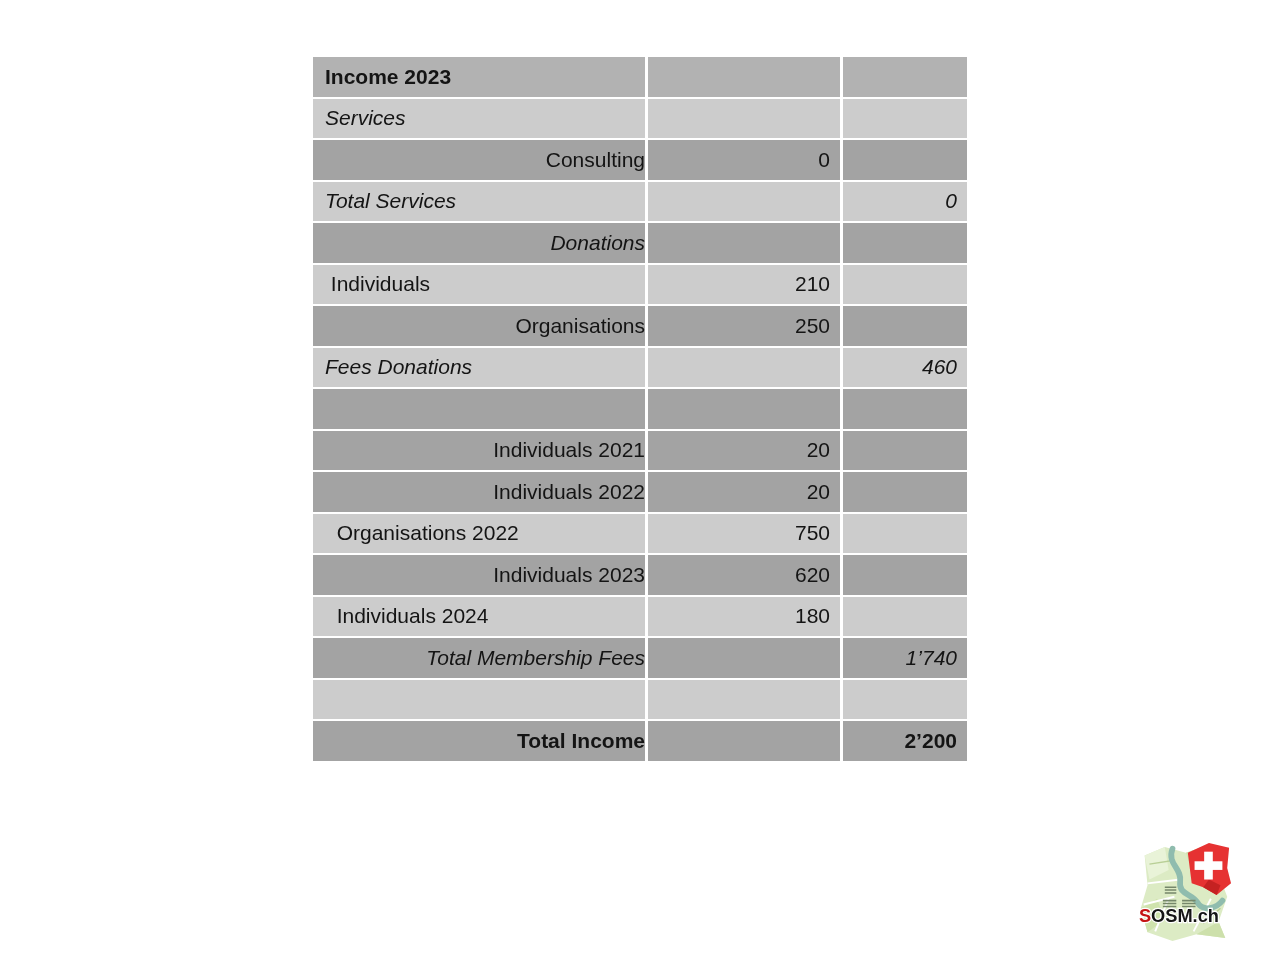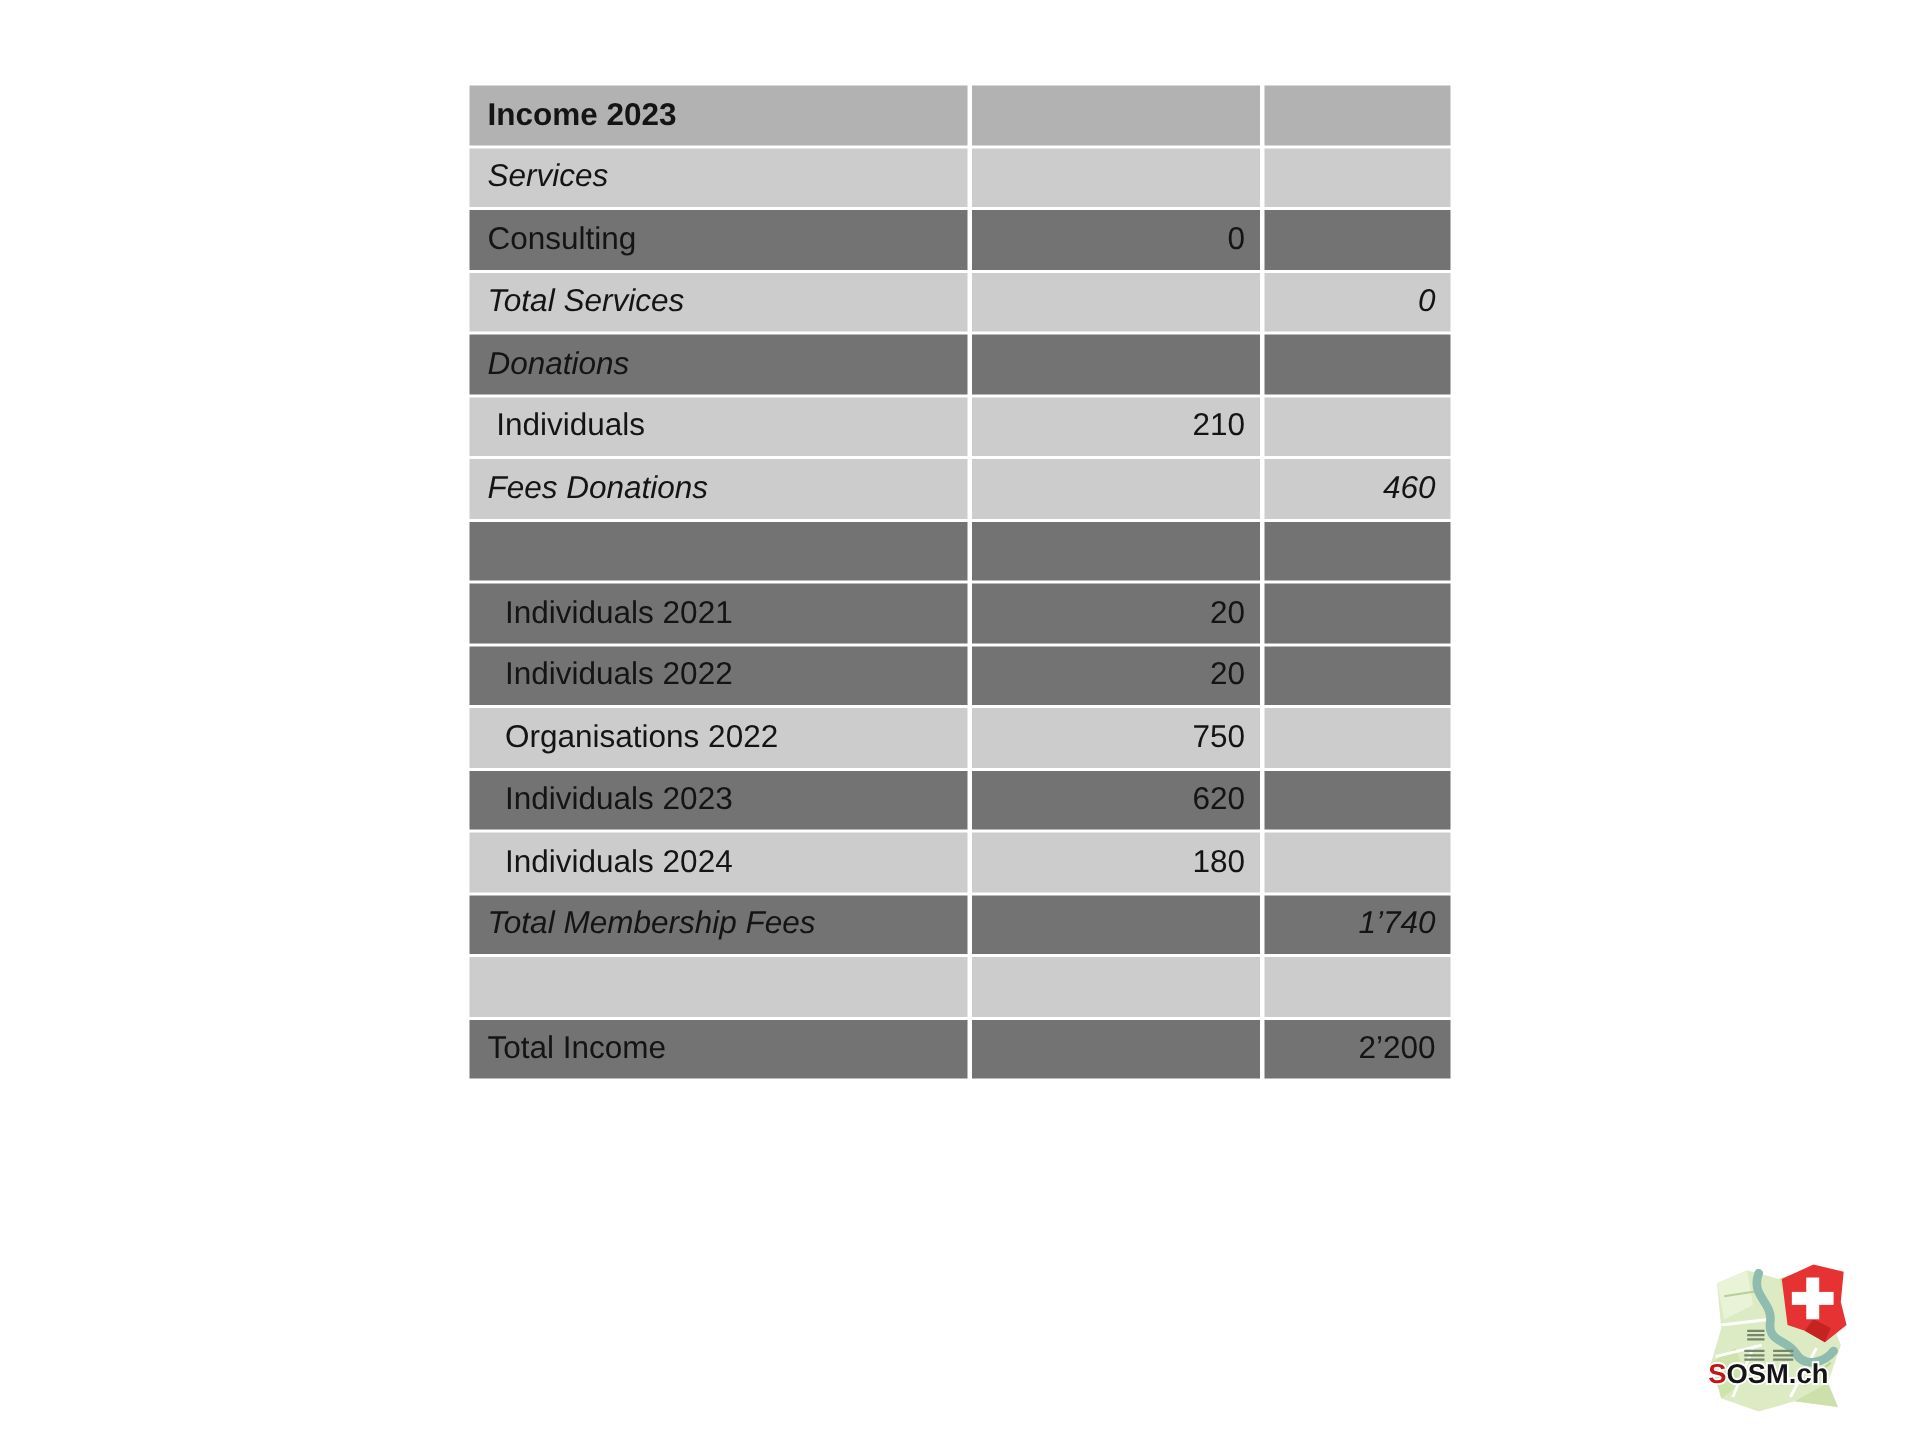--- a/index.html
+++ b/index.html
@@ -31,25 +31,25 @@
     overflow: hidden;
   }
   td.c-label { padding-left: 12px; white-space: pre; text-align: left; }
   td.c-amount, td.c-total { padding-right: 10px; text-align: right; white-space: pre; }
   col.col-label { width: 332px; }
   col.col-amount { width: 192px; }
   col.col-total { width: 124px; }
 
   tr.row-head td  { background: #b2b2b2; }
   tr.row-mid td   { background: #cccccc; }
-  tr.row-light td { background: #737373; }
+  tr.row-light td { background: #a3a3a3; text-align: right; }
 
   td.style-header { font-weight: bold; color: #000000; }
   td.style-italic { font-style: italic; margin-left: 44px; }
-  td.style-bold   { font-weight: normal; color: #000000; }
+  td.style-bold   { font-weight: bold; color: #000000; }
 
   
   .logo {
     position: absolute;
     left: 1120px; top: 841px;
     width: 96px; height: 102px; margin-left: 16px;
   }
   .logo svg { width: 100%; height: 100%; display: block; }
   .logo-text {
     font-family: "Liberation Sans", sans-serif;
@@ -98,20 +98,25 @@
           <tr class="row-light">
             <td class="c-label style-italic">Donations</td>
             <td class="c-amount style-italic"></td>
             <td class="c-total style-italic"></td>
           </tr>
           <tr class="row-mid">
             <td class="c-label style-normal"> Individuals</td>
             <td class="c-amount style-normal">210</td>
             <td class="c-total style-normal"></td>
           </tr>
+          <tr class="row-light">
+            <td class="c-label style-normal">Organisations</td>
+            <td class="c-amount style-normal">250</td>
+            <td class="c-total style-normal"></td>
+          </tr>
           <tr class="row-mid">
             <td class="c-label style-italic">Fees Donations</td>
             <td class="c-amount style-italic"></td>
             <td class="c-total style-italic">460</td>
           </tr>
           <tr class="row-light">
             <td class="c-label style-normal"></td>
             <td class="c-amount style-normal"></td>
             <td class="c-total style-normal"></td>
           </tr>

